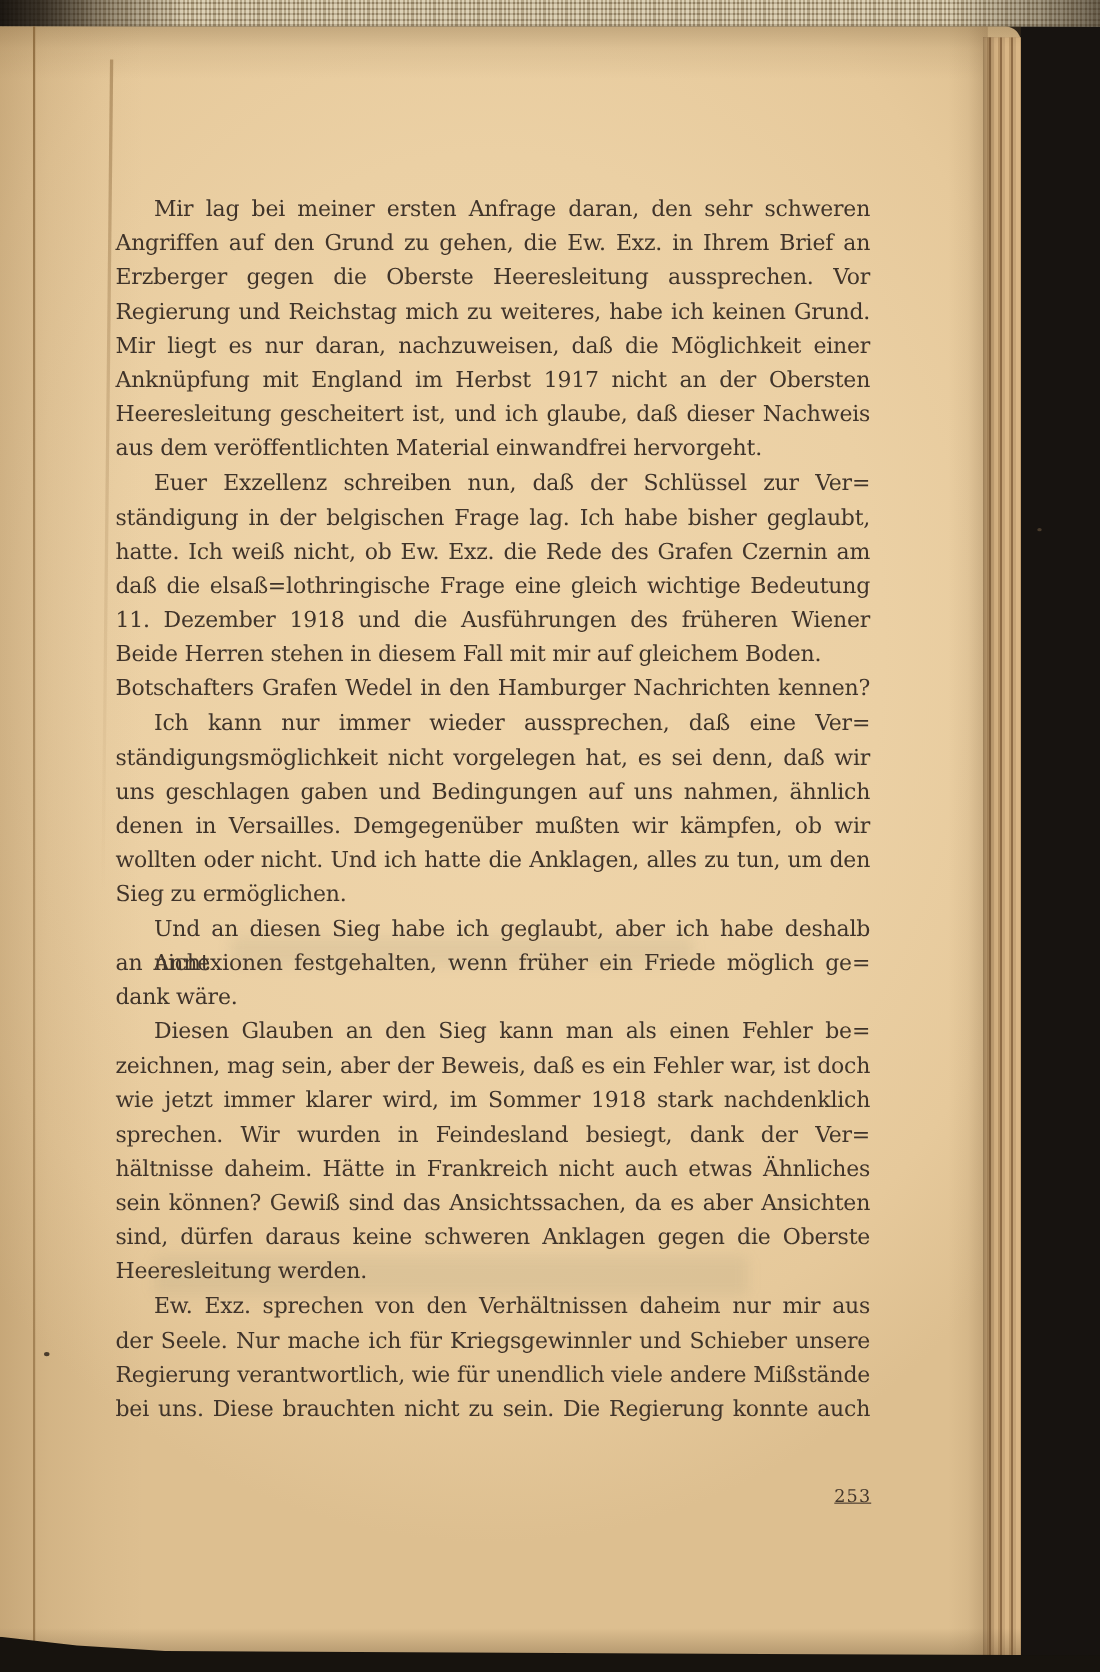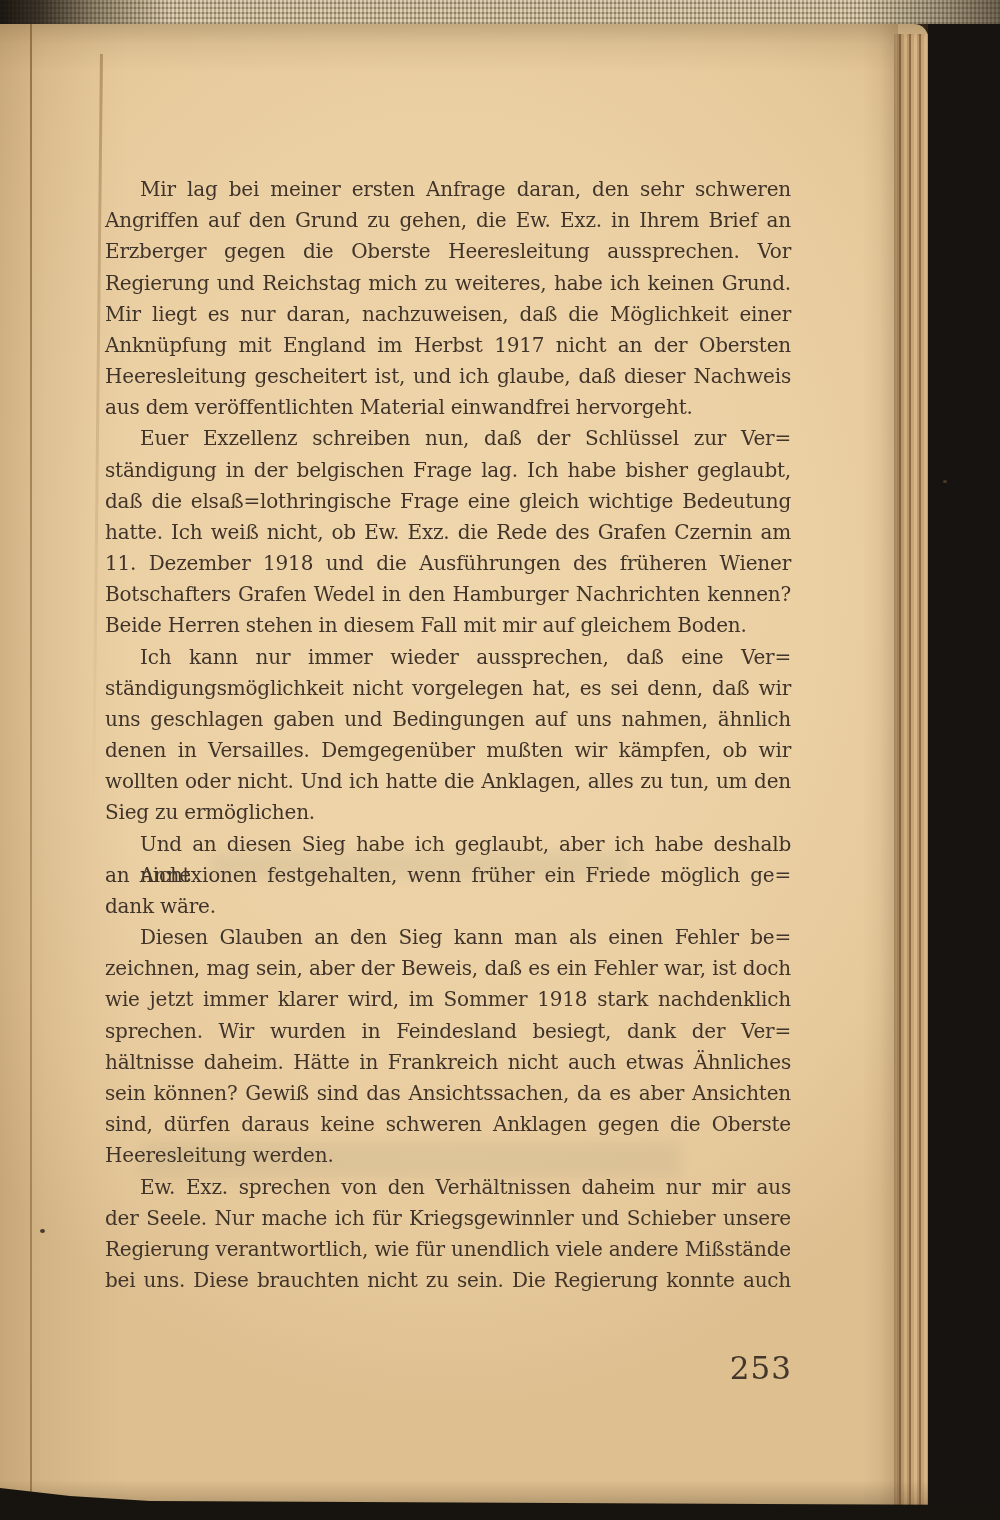--- a/index.html
+++ b/index.html
@@ -96,21 +96,21 @@
   .para{margin:0;}
   .line{
     height:31.18px;overflow:visible;
     text-align:justify;text-align-last:justify;
   }
   .line.first{padding-left:35px;}
   .line.last{text-align-last:left;}
 
   .page-number{
     position:absolute;left:105px;top:1326px;width:687px;
-    text-align:right;color:#43362a;font-size:31px;letter-spacing:1px;
+    text-align:right;color:#43362a;font-size:16px;letter-spacing:1px;text-decoration:underline;
   }
 </style>
 </head>
 <body>
 
 <div class="book">
 
   <div class="headband"></div>
   <div class="headband-dark-left"></div>
   <div class="headband-dark-right"></div>
@@ -136,25 +136,25 @@
           <div class="line">Erzberger gegen die Oberste Heeresleitung aussprechen. Vor</div>
           <div class="line">Regierung und Reichstag mich zu weiteres, habe ich keinen Grund.</div>
           <div class="line">Mir liegt es nur daran, nachzuweisen, daß die Möglichkeit einer</div>
           <div class="line">Anknüpfung mit England im Herbst 1917 nicht an der Obersten</div>
           <div class="line">Heeresleitung gescheitert ist, und ich glaube, daß dieser Nachweis</div>
           <div class="line last">aus dem veröffentlichten Material einwandfrei hervorgeht.</div>
         </div>
         <div class="para">
           <div class="line first">Euer Exzellenz schreiben nun, daß der Schlüssel zur Ver=</div>
           <div class="line">ständigung in der belgischen Frage lag. Ich habe bisher geglaubt,</div>
+          <div class="line">hatte. Ich weiß nicht, ob Ew. Exz. die Rede des Grafen Czernin am</div>
           <div class="line">daß die elsaß=lothringische Frage eine gleich wichtige Bedeutung</div>
-          <div class="line">hatte. Ich weiß nicht, ob Ew. Exz. die Rede des Grafen Czernin am</div>
           <div class="line">11. Dezember 1918 und die Ausführungen des früheren Wiener</div>
+          <div class="line last">Beide Herren stehen in diesem Fall mit mir auf gleichem Boden.</div>
           <div class="line">Botschafters Grafen Wedel in den Hamburger Nachrichten kennen?</div>
-          <div class="line last">Beide Herren stehen in diesem Fall mit mir auf gleichem Boden.</div>
         </div>
         <div class="para">
           <div class="line first">Ich kann nur immer wieder aussprechen, daß eine Ver=</div>
           <div class="line">ständigungsmöglichkeit nicht vorgelegen hat, es sei denn, daß wir</div>
           <div class="line">uns geschlagen gaben und Bedingungen auf uns nahmen, ähnlich</div>
           <div class="line">denen in Versailles. Demgegenüber mußten wir kämpfen, ob wir</div>
           <div class="line">wollten oder nicht. Und ich hatte die Anklagen, alles zu tun, um den</div>
           <div class="line last">Sieg zu ermöglichen.</div>
         </div>
         <div class="para">

